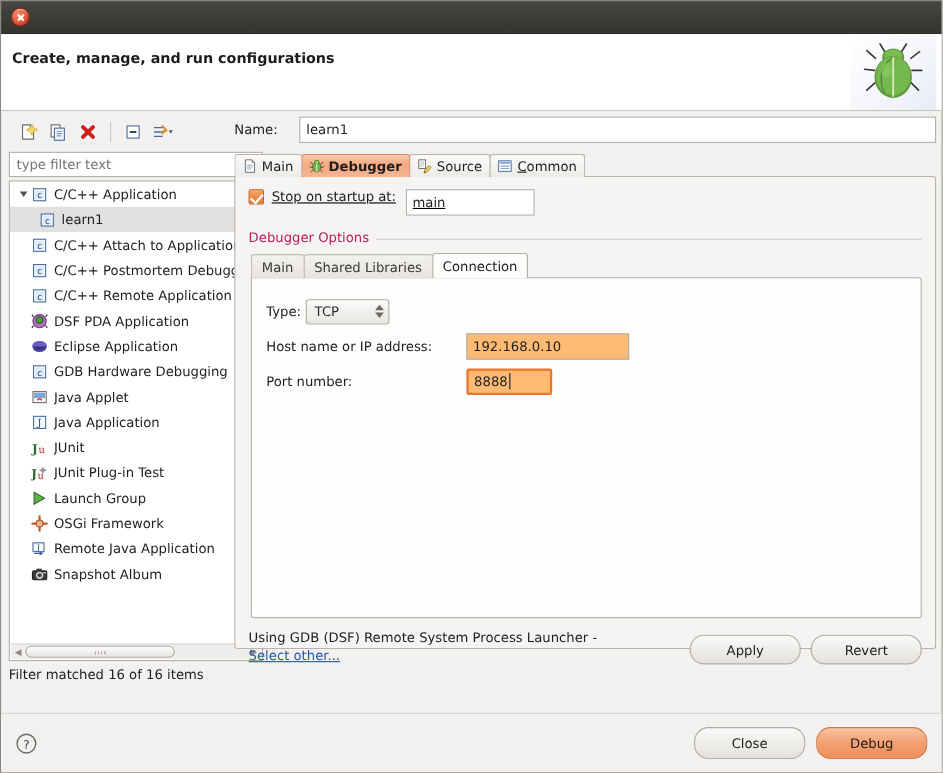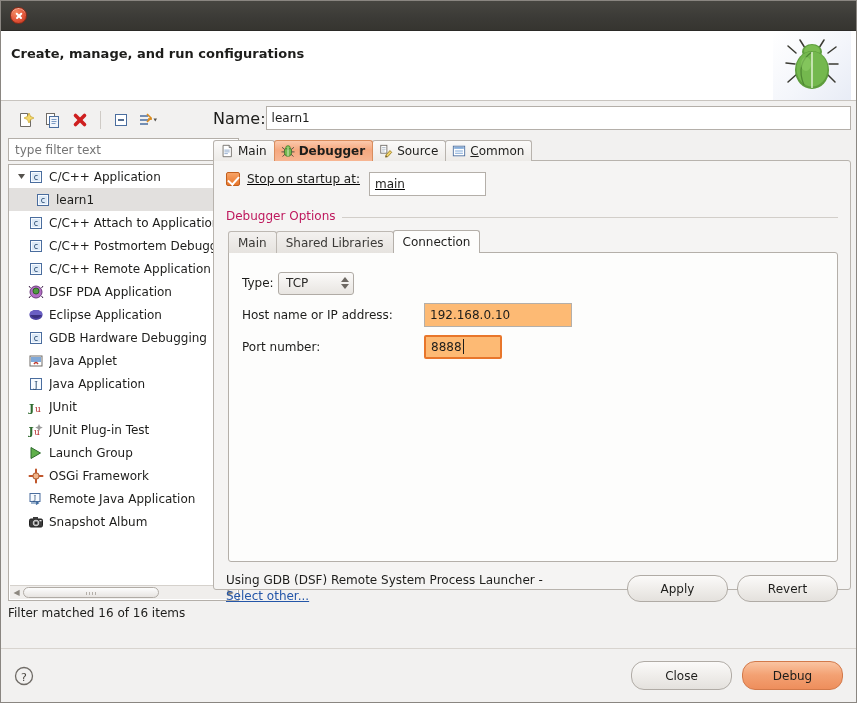--- a/index.html
+++ b/index.html
@@ -140,21 +140,21 @@
     margin-top: 5px; font-size: 12px; color: #1d1d1b;
     white-space: nowrap; overflow: hidden;
   }
 
   
   .right-col {
     position: absolute; left: 212px; top: 104px;
     width: 638px; height: 533px;
   }
   .name-row { display: flex; align-items: center; height: 26px; }
-  .name-label { font-size: 16px; color: #1d1d1b; margin-right: 0; }
+  .name-label { font-size: 12px; color: #1d1d1b; margin-right: 20px; }
   .name-input {
     flex: 1; height: 24px; background: #fff;
     border: 1px solid #b4afa9;
     font-family: inherit; font-size: 12px; color: #1d1d1b;
     padding: 0 5px; outline: 0;
   }
 
   
   .tabs-outer {
     margin-top: 8px; height: 22px; display: flex;
@@ -267,21 +267,21 @@
     position: relative;
   }
   .caret-wrap { position: relative; display: inline-flex; align-items: center; }
   .caret {
     position: absolute; left: 39px; top: 4px;
     width: 1px; height: 15px; background: #1d1d1b;
   }
 
   
   .launcher-row {
-    margin-top: 9px; display: flex; align-items: center;
+    margin-top: 9px; display: flex; align-items: flex-end;
     justify-content: space-between;
   }
   .launcher-text { font-size: 12px; color: #1d1d1b; line-height: 16px; padding-top: 1px; }
   .link { color: #2456a8; text-decoration: underline; cursor: pointer; }
   .btn-pair { display: flex; gap: 9px; padding-top: 2px; }
   .btn {
     min-width: 101px; height: 27px; display: flex;
     align-items: center; justify-content: center;
     font-size: 12px; color: #1d1d1b;
     background: linear-gradient(to bottom,#fbfaf9 0%,#f0eeeb 48%,#e4e1dd 100%);

